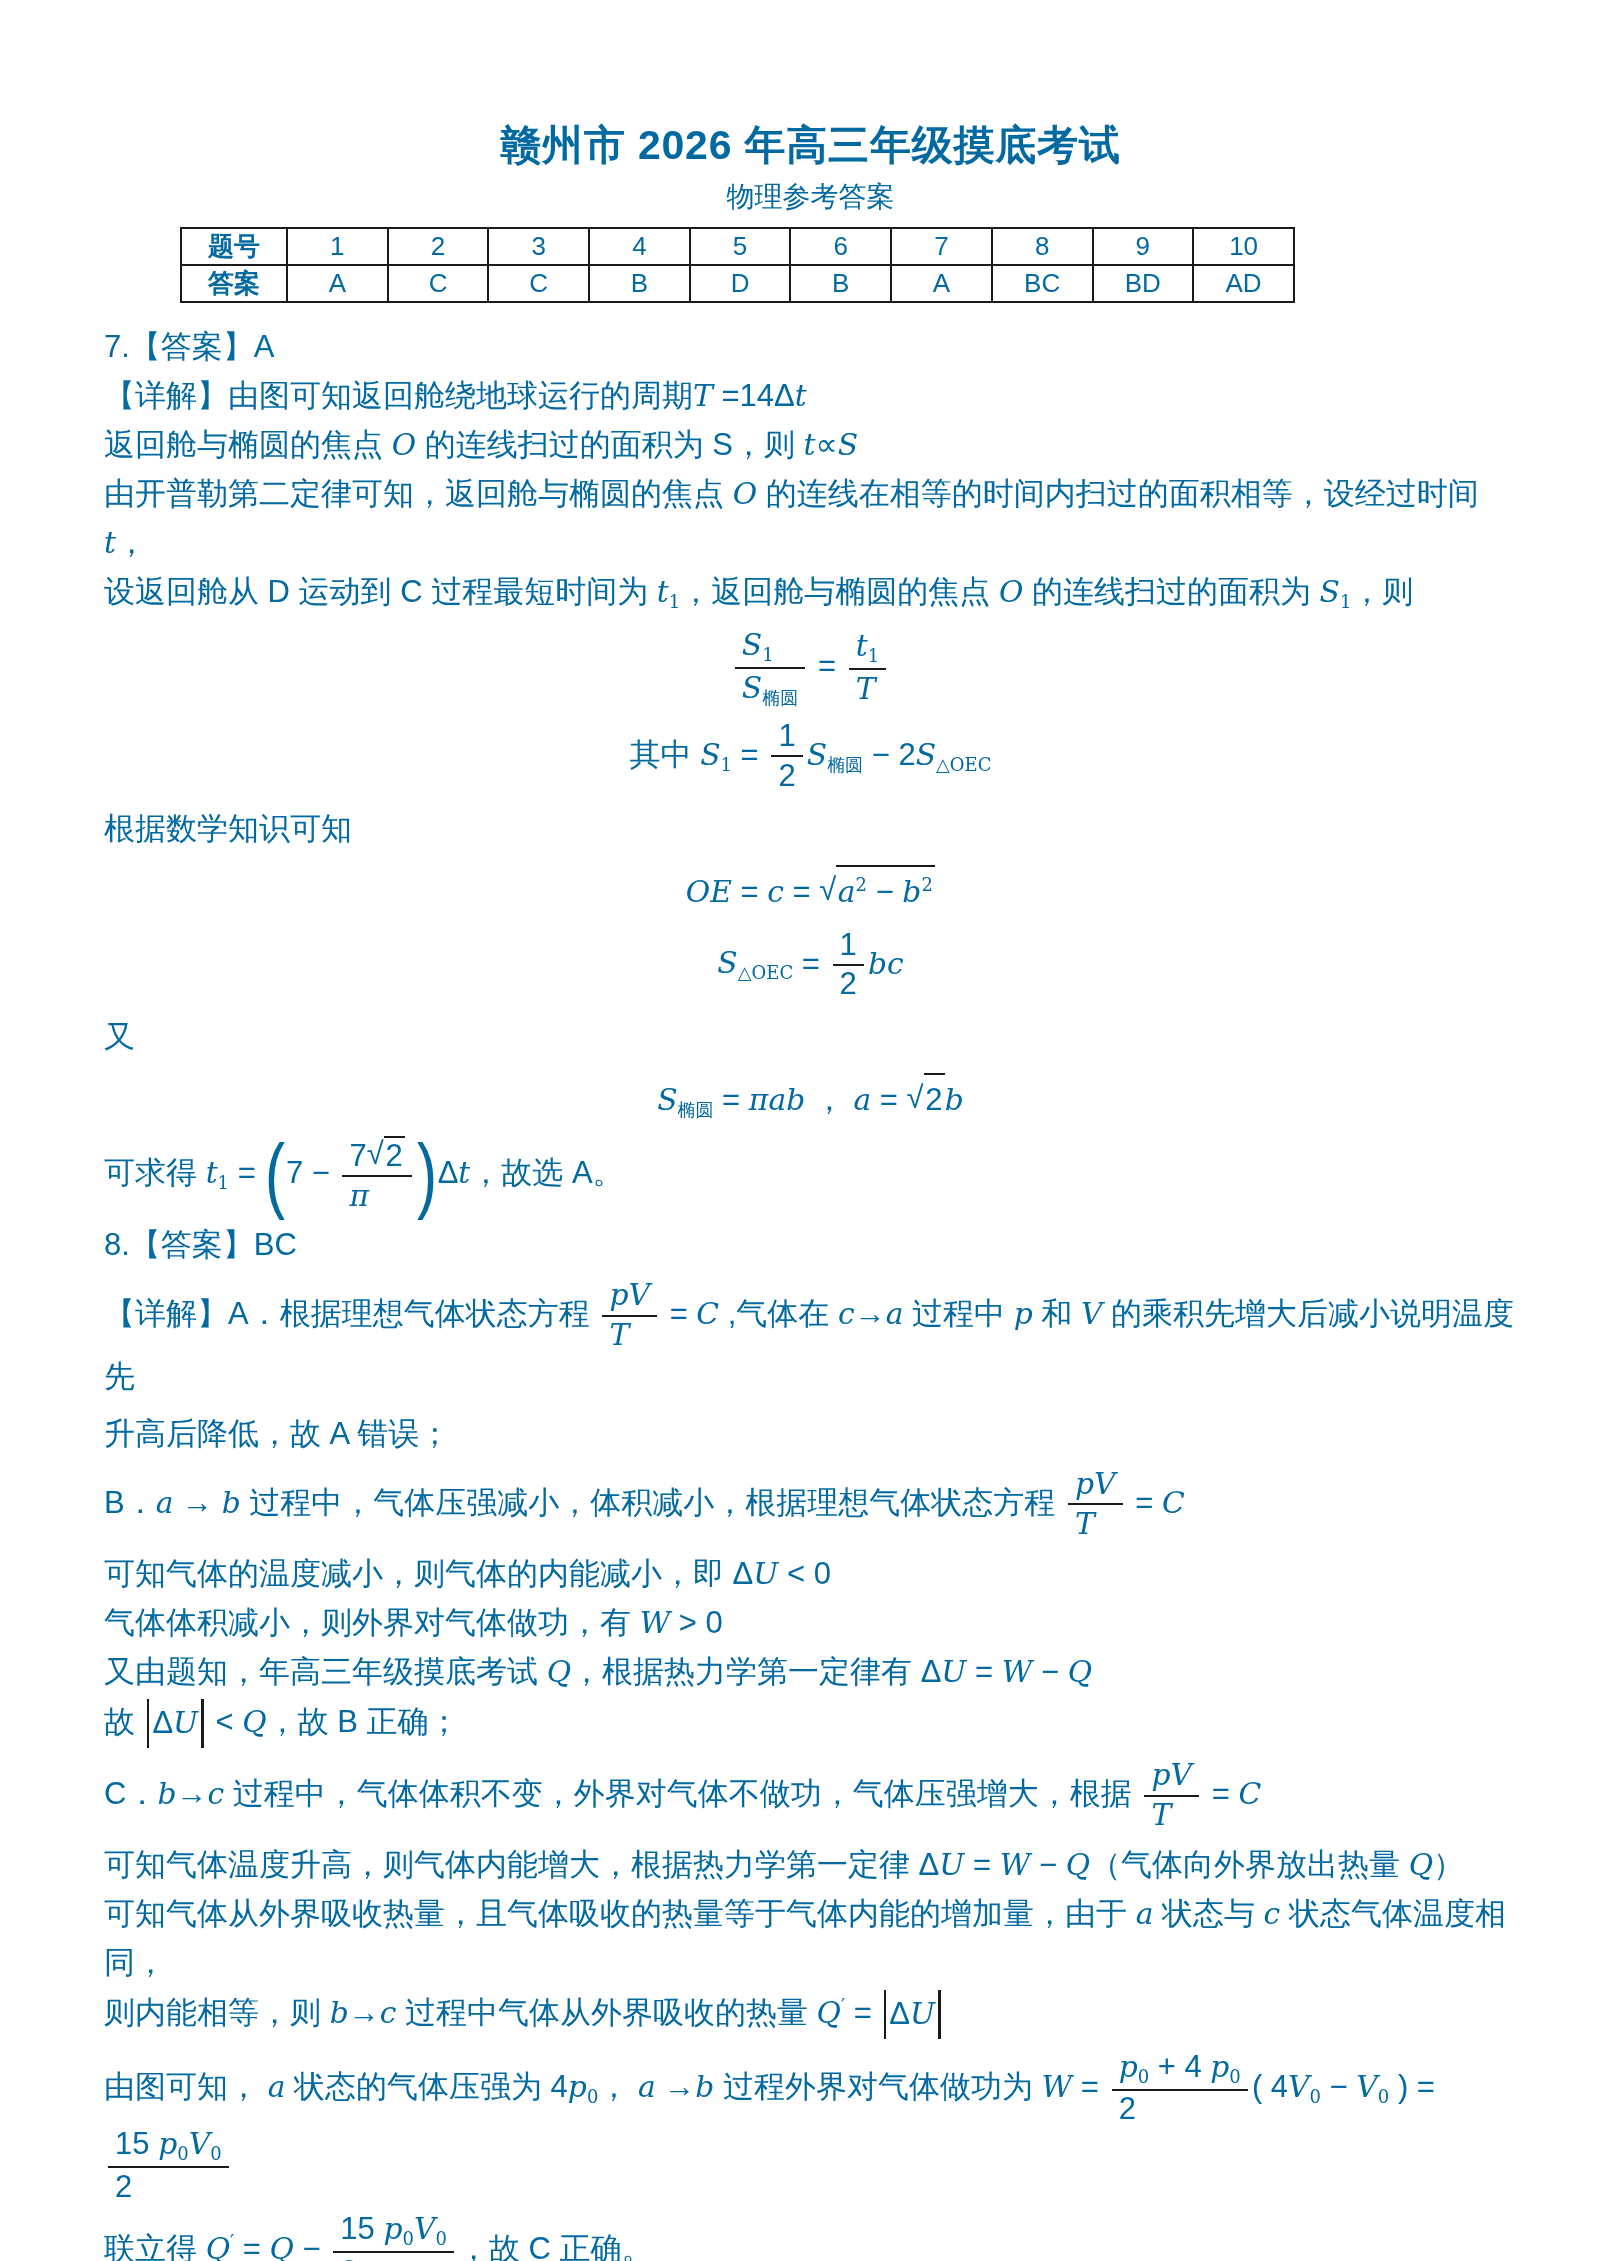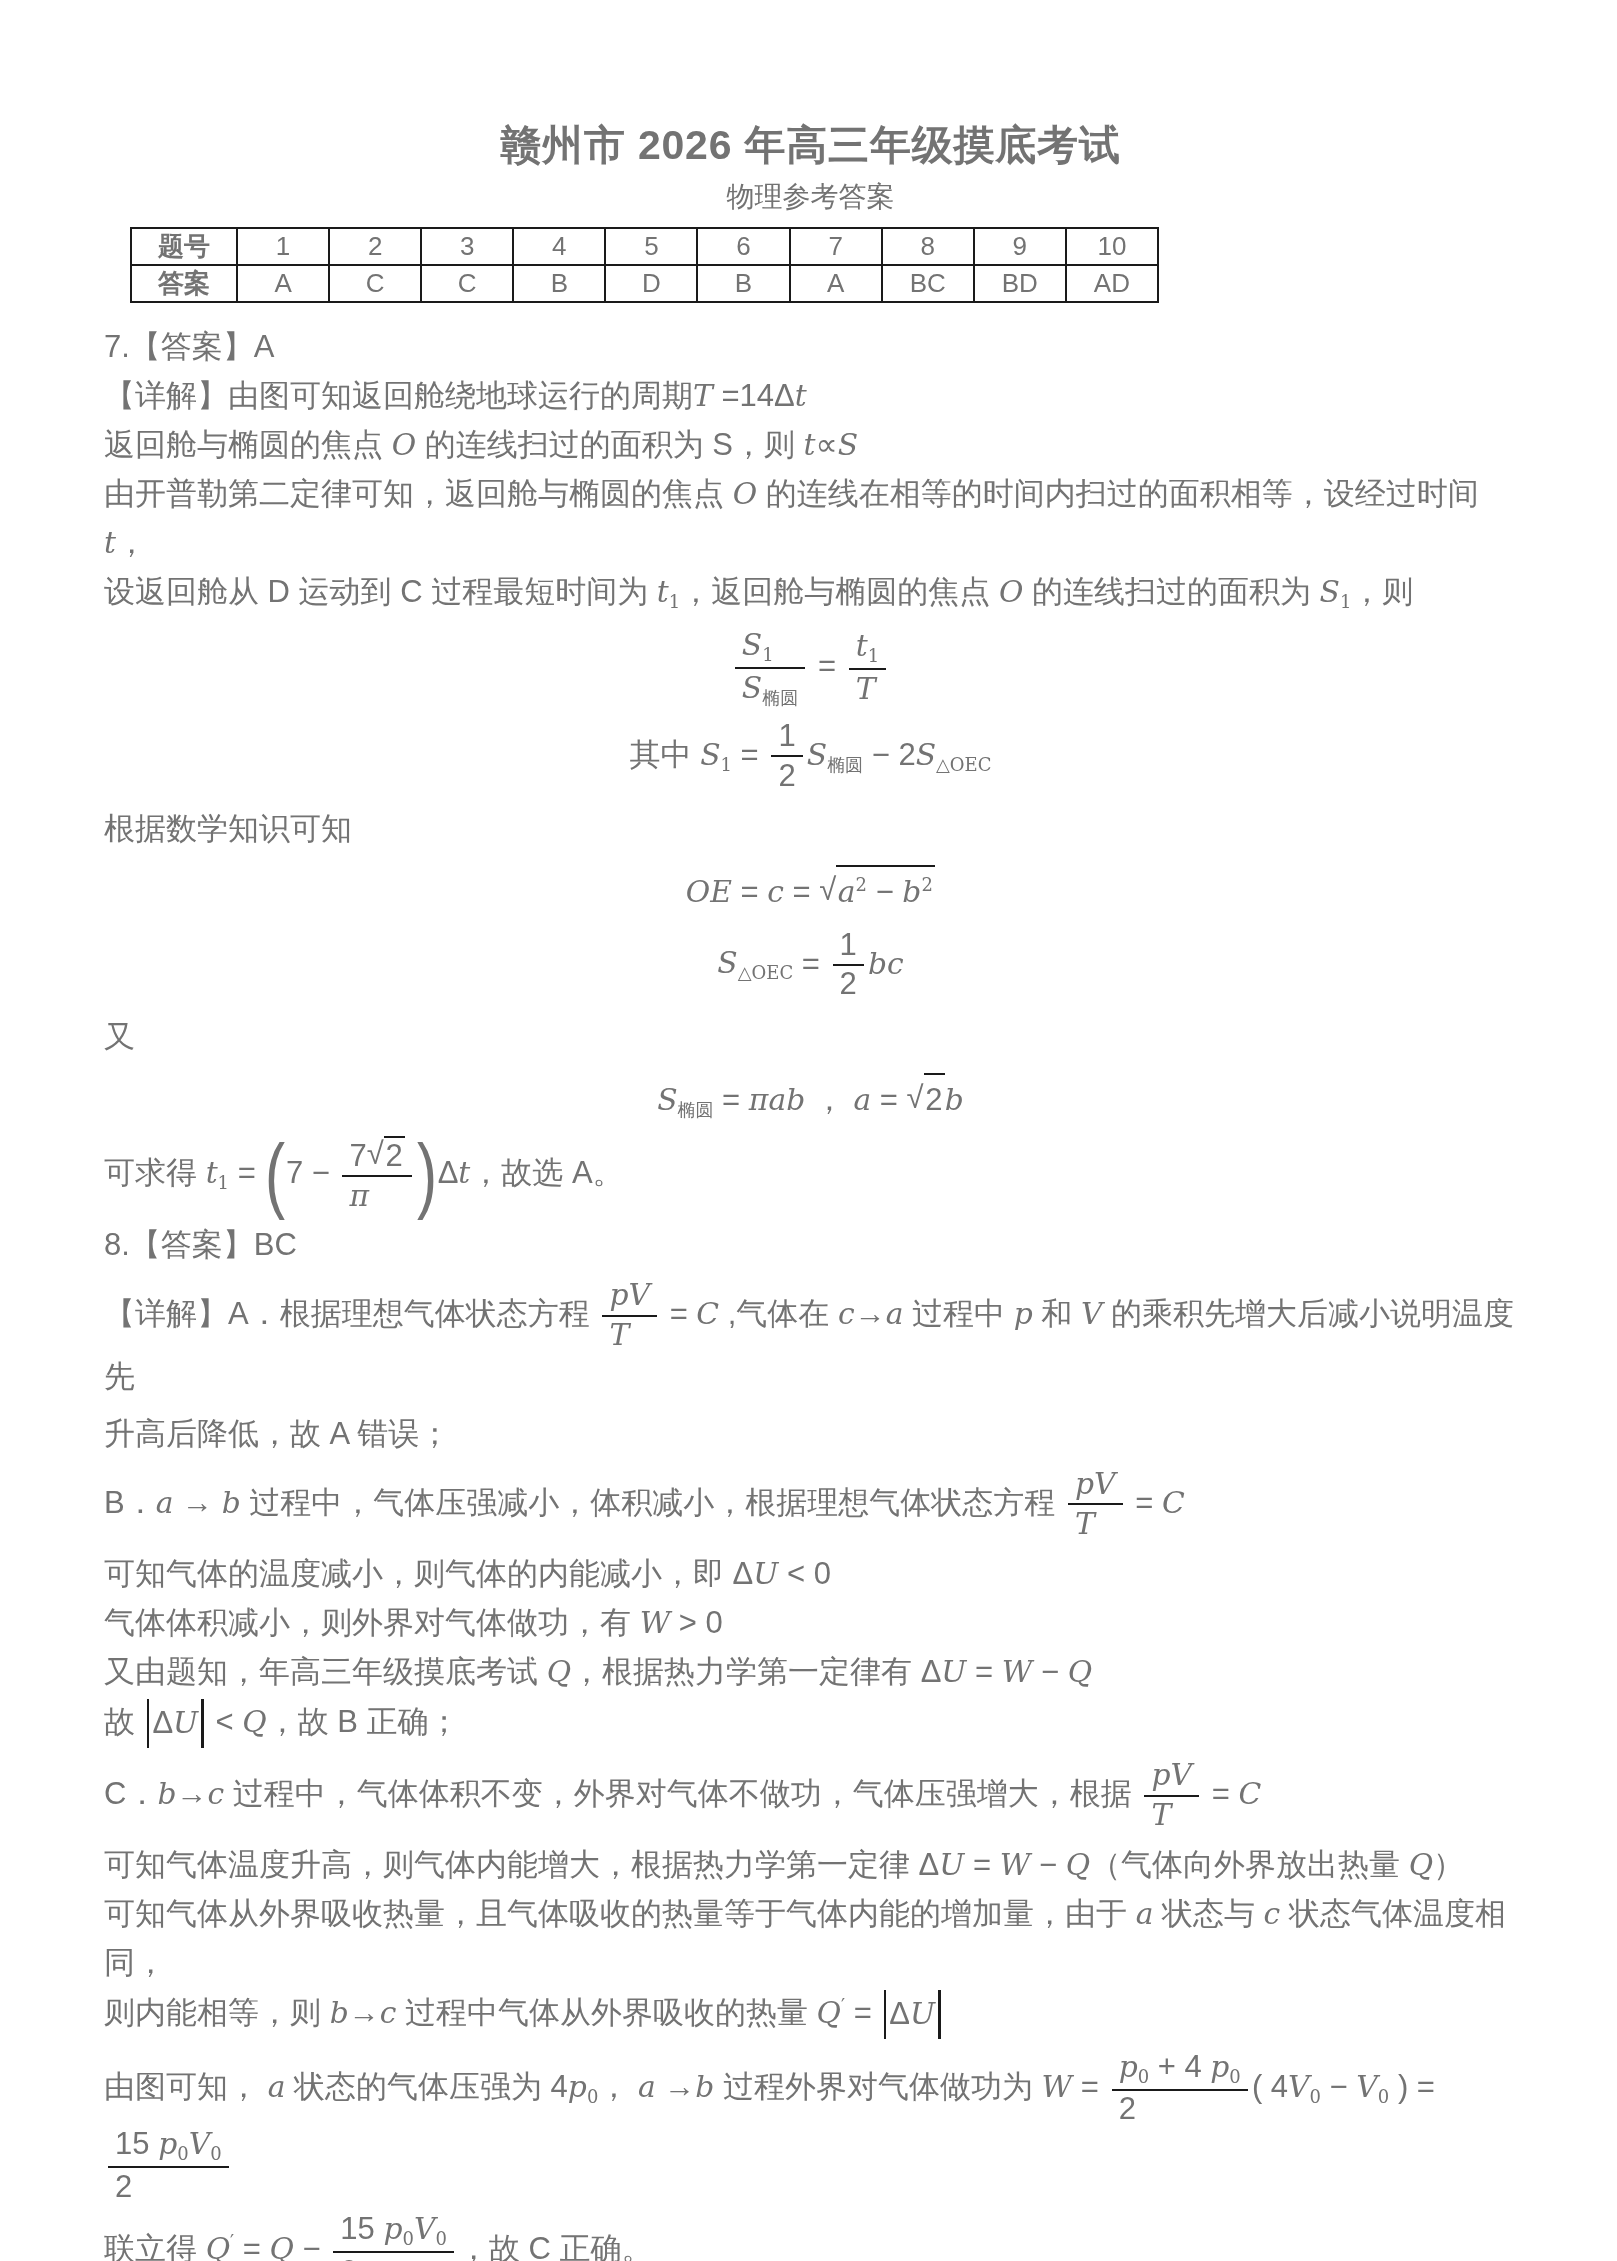--- a/index.html
+++ b/index.html
@@ -1,38 +1,38 @@
 <!DOCTYPE html>
 <html style="font-size:12.6px"><head>
 <meta charset="utf-8">
 <style>
   html,body{margin:0;padding:0;background:#ffffff;}
   .page{
     position:relative;
     width:1618px;height:2261px;
     background:#ffffff;
-    color:#737373;
+    color:#0369a1;
     font-family:"Liberation Sans","DejaVu Sans",sans-serif;
     overflow:hidden;
   }
   .content{padding:118px 101px 0 104px;}
   .title{
     text-align:center;
     font-size:41px;font-weight:700;
     margin:0 0 4.7px 0;letter-spacing:0.8px;
   }
   .subtitle{
     text-align:center;
     font-size:28px;font-weight:400;
     margin:0 0 11px 0;
   }
   table.ans{
     border-collapse:collapse;
-    margin-left:26px;
-    width:1029px;
+    margin-left:76px;
+    width:1115px;
     table-layout:fixed;
   }
   table.ans td{
     border:2.4px solid #1a1a1a;
     text-align:center;
     font-size:26px;
     height:35px;
     padding:0;
     overflow:hidden;
   }

